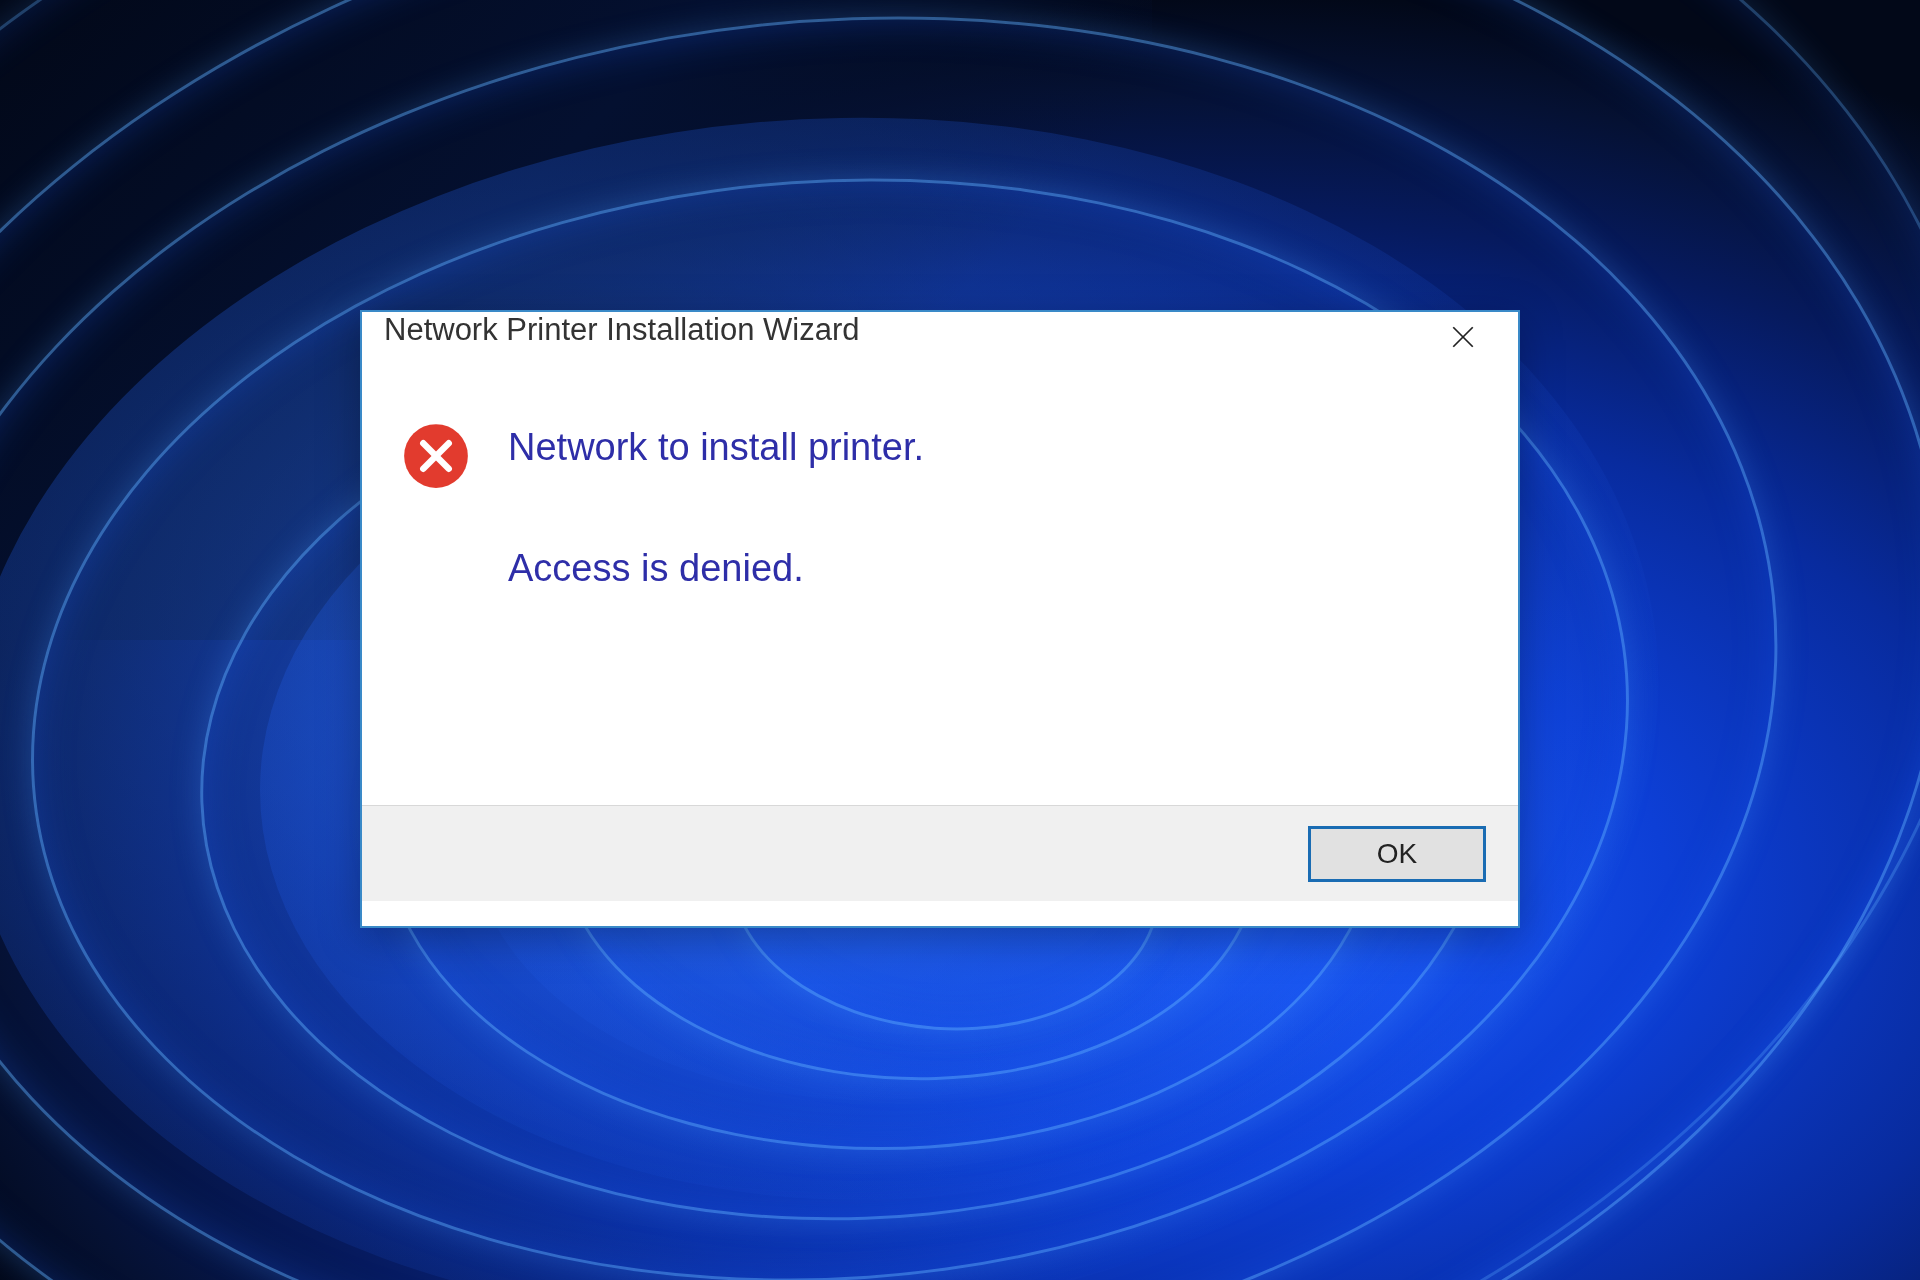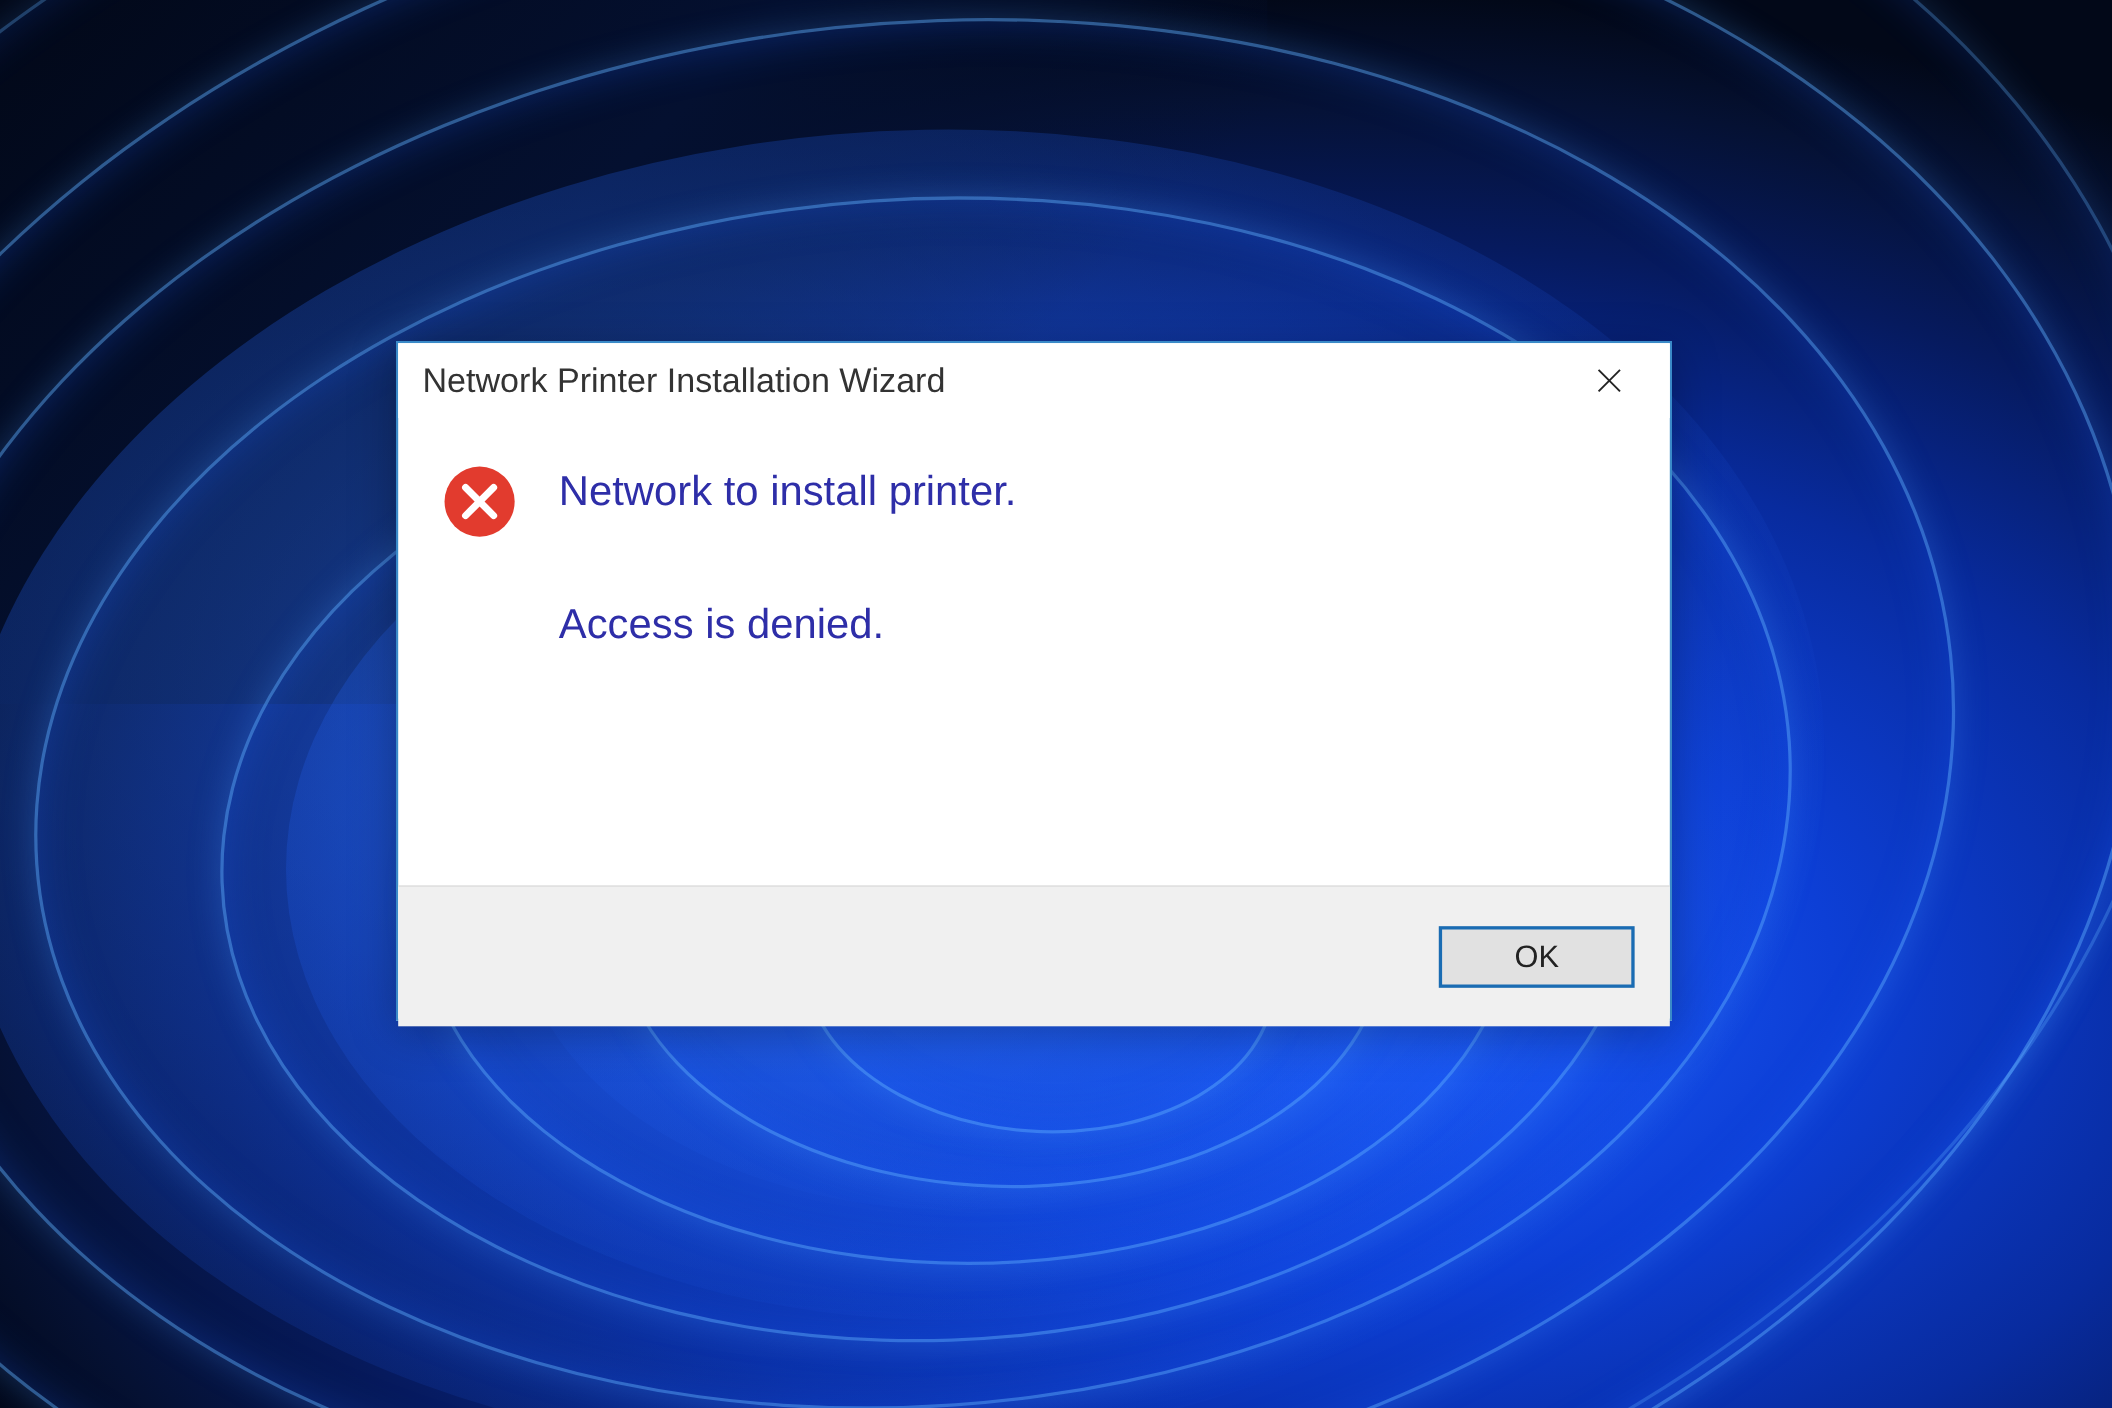--- a/index.html
+++ b/index.html
@@ -70,21 +70,21 @@
       width: 1160px;
       height: 618px;
       background: #ffffff;
       border: 2px solid #3a8ac8;
       box-shadow: 0 10px 40px rgba(0, 0, 0, 0.3);
     }
     
     .titlebar {
       height: 68px;
       display: flex;
-      align-items: center;
+      align-items: flex-start;
       justify-content: space-between;
       padding: 0 30px 0 22px;
       background: #ffffff;
     }
     
     .title-text {
       font-size: 31px;
       color: #333333;
       font-weight: 400;
     }
@@ -125,21 +125,21 @@
       padding-top: 6px;
     }
     
     .message-line {
       font-size: 38px;
       color: #2e2ea8;
       font-weight: 400;
     }
     
     .button-bar {
-      height: 128px;
+      height: 96px;
       background: #f0f0f0;
       border-top: 1px solid #d8d8d8;
       display: flex;
       align-items: center;
       justify-content: flex-end;
       padding-right: 32px;
     }
     
     .ok-btn {
       width: 178px;

